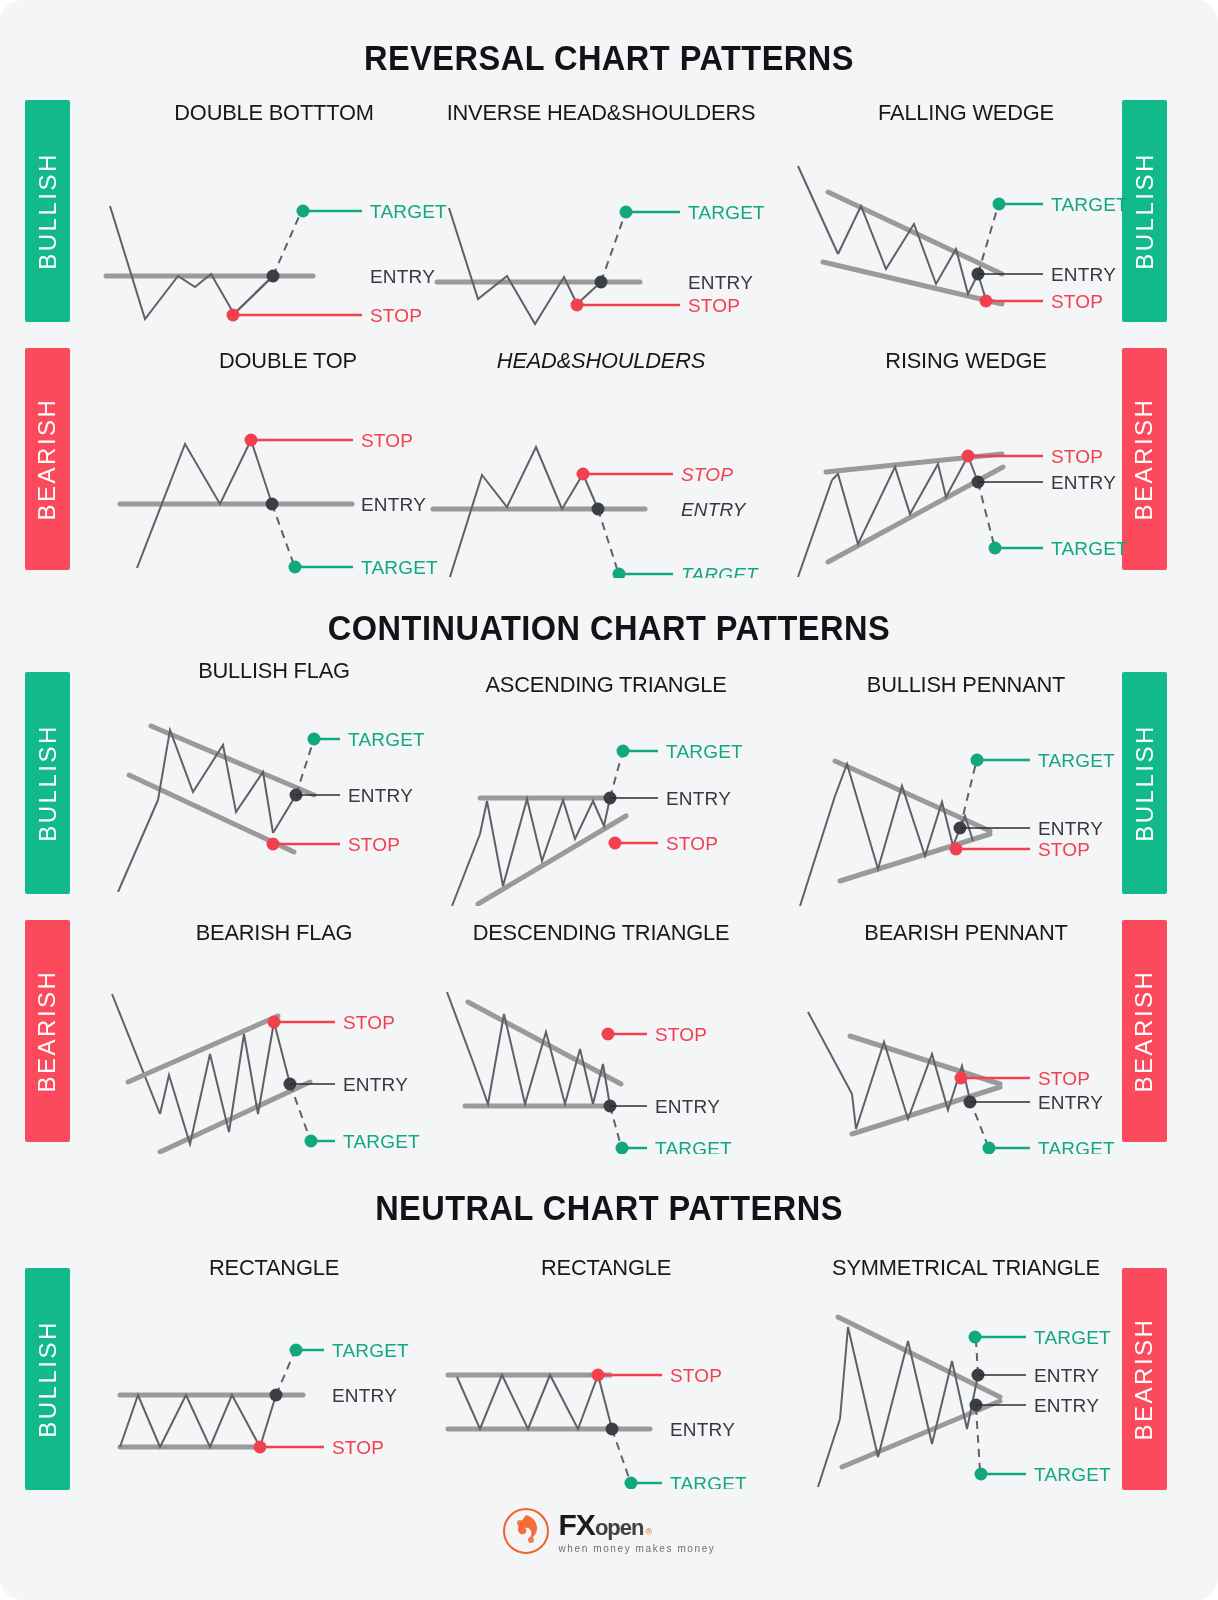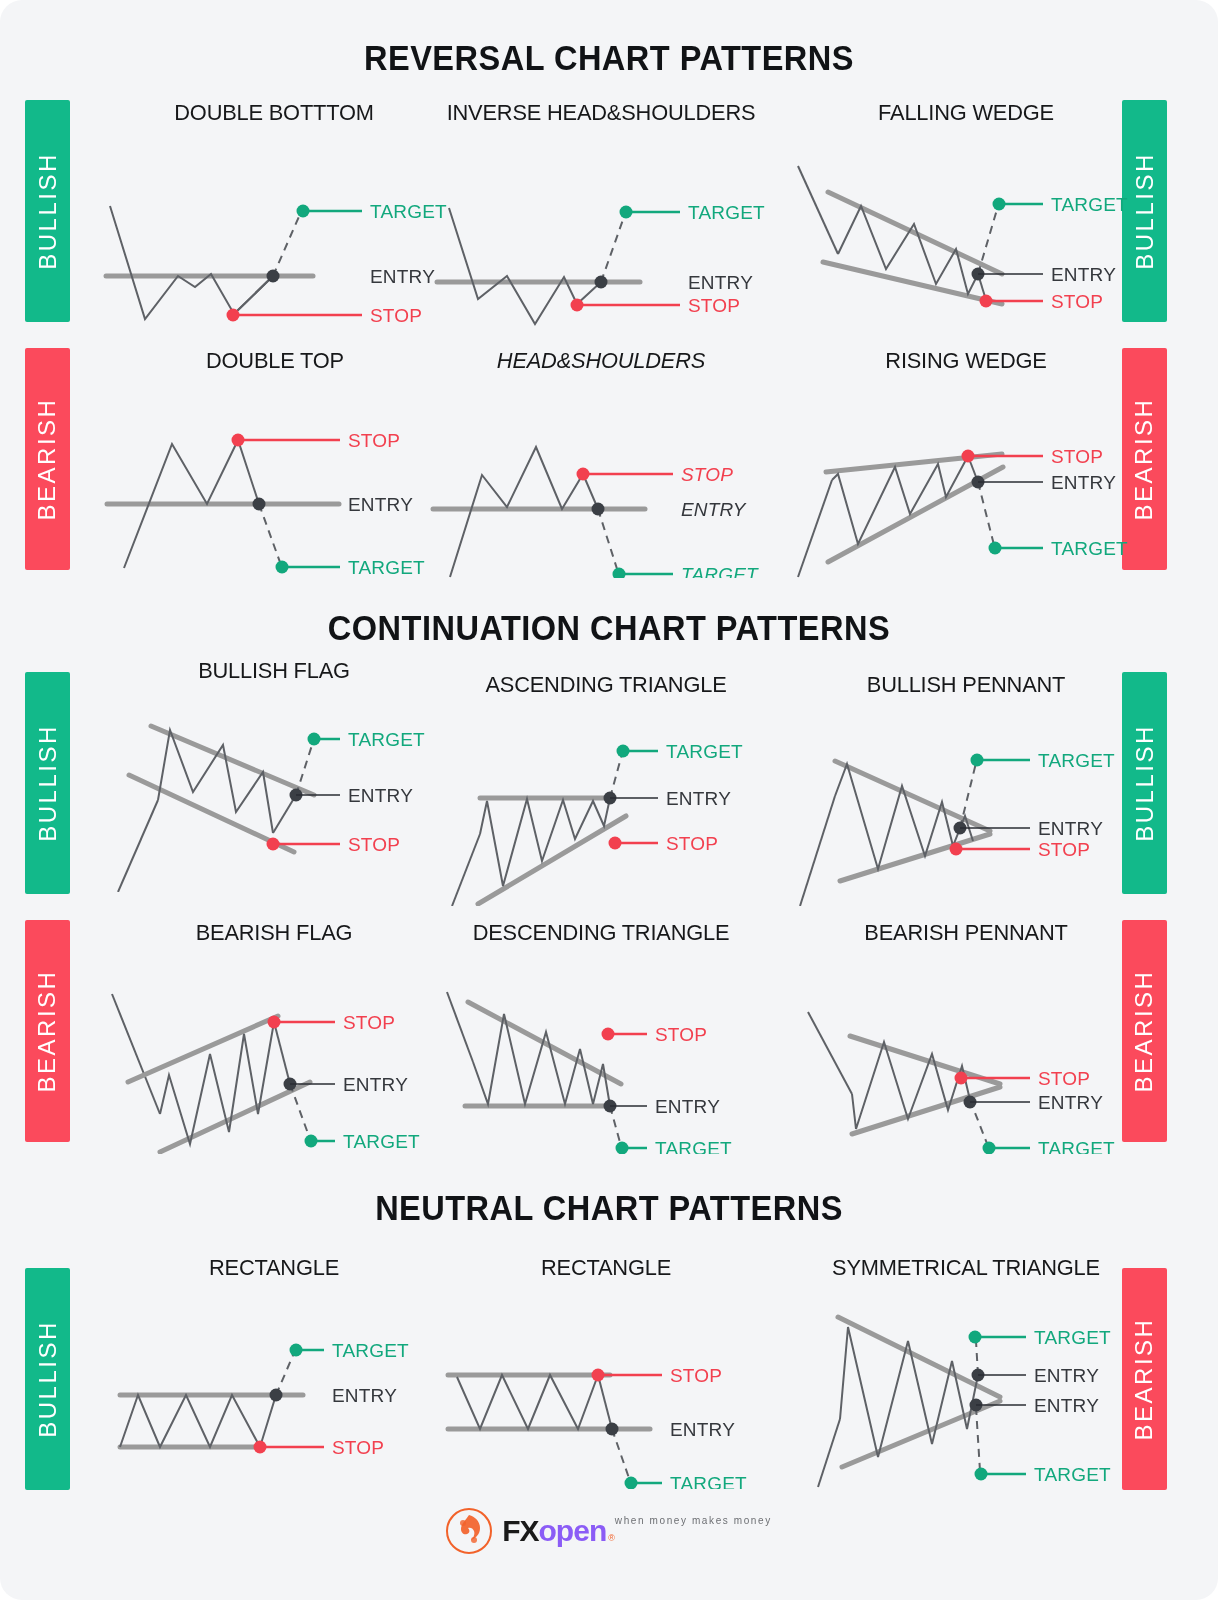--- a/index.html
+++ b/index.html
@@ -85,28 +85,28 @@
     border-radius: 50%;
     position: relative;
     flex: none;
     overflow: hidden;
     background: #f4f5f7;
   }
   #logo .mark .swirl {
     position: absolute; left: 50%; top: 50%;
     transform: translate(-50%,-50%);
   }
-  #logo .wordmark { display: flex; }
+  #logo .wordmark { display: flex; flex-direction: column; }
   #logo .wm-row { display: flex; align-items: baseline; }
   #logo .wm-fx {
     font-size: 30px; font-weight: bold; color: #1a1a1a;
     letter-spacing: -1px; font-family: "Liberation Sans", sans-serif;
   }
   #logo .wm-open {
-    font-size: 30px; font-weight: bold; color: #8b5cf6;
+    font-size: 22px; font-weight: bold; color: #404040;
     letter-spacing: -1px; font-family: "Liberation Sans", sans-serif;
   }
   #logo .wm-reg { font-size: 9px; color: #f2622a; margin-left: 2px; }
   #logo .wm-tag {
     font-size: 10px; color: #6d6f73; letter-spacing: 1.6px;
     margin-top: 1px; text-align: center;
     font-family: "Liberation Sans", sans-serif;
   }
 </style>
 </head>
@@ -200,21 +200,21 @@
       <text class="lbl lbl-target" x="261" y="77">TARGET</text>
       <circle cx="188" cy="140" r="6.5" fill="#3b3f45"></circle>
       <line x1="188" y1="140" x2="253" y2="140" stroke="#2a2d33" stroke-width="1.6"></line>
       <text class="lbl lbl-entry" x="261" y="147">ENTRY</text>
       <circle cx="196" cy="167" r="6.5" fill="#f2404f"></circle>
       <line x1="196" y1="167" x2="253" y2="167" stroke="#f2404f" stroke-width="2.5"></line>
       <text class="lbl lbl-stop" x="261" y="174">STOP</text>
     </svg>
   </div>
 
-  <div class="pattern" style="left:99px; top:348px;">
+  <div class="pattern" style="left:112px; top:348px;">
     <div class="ptitle">DOUBLE TOP</div>
     <svg width="352" height="196" viewBox="0 0 352 196">
       <line x1="8" y1="122" x2="240" y2="122" stroke="#9a9a9a" stroke-width="5" stroke-linecap="round"></line>
       <polyline points="25,186 73,62 108,122 139,58 160,122" fill="none" stroke="#5e6166" stroke-width="2"></polyline>
       <line x1="160" y1="122" x2="182" y2="183" stroke="#5e6166" stroke-width="2" stroke-dasharray="8,6"></line>
       <circle cx="139" cy="58" r="6.5" fill="#f2404f"></circle>
       <line x1="139" y1="58" x2="241" y2="58" stroke="#f2404f" stroke-width="2.5"></line>
       <text class="lbl lbl-stop" x="249" y="65">STOP</text>
       <circle cx="160" cy="122" r="6.5" fill="#3b3f45"></circle>
       <text class="lbl lbl-entry" x="249" y="129">ENTRY</text>

